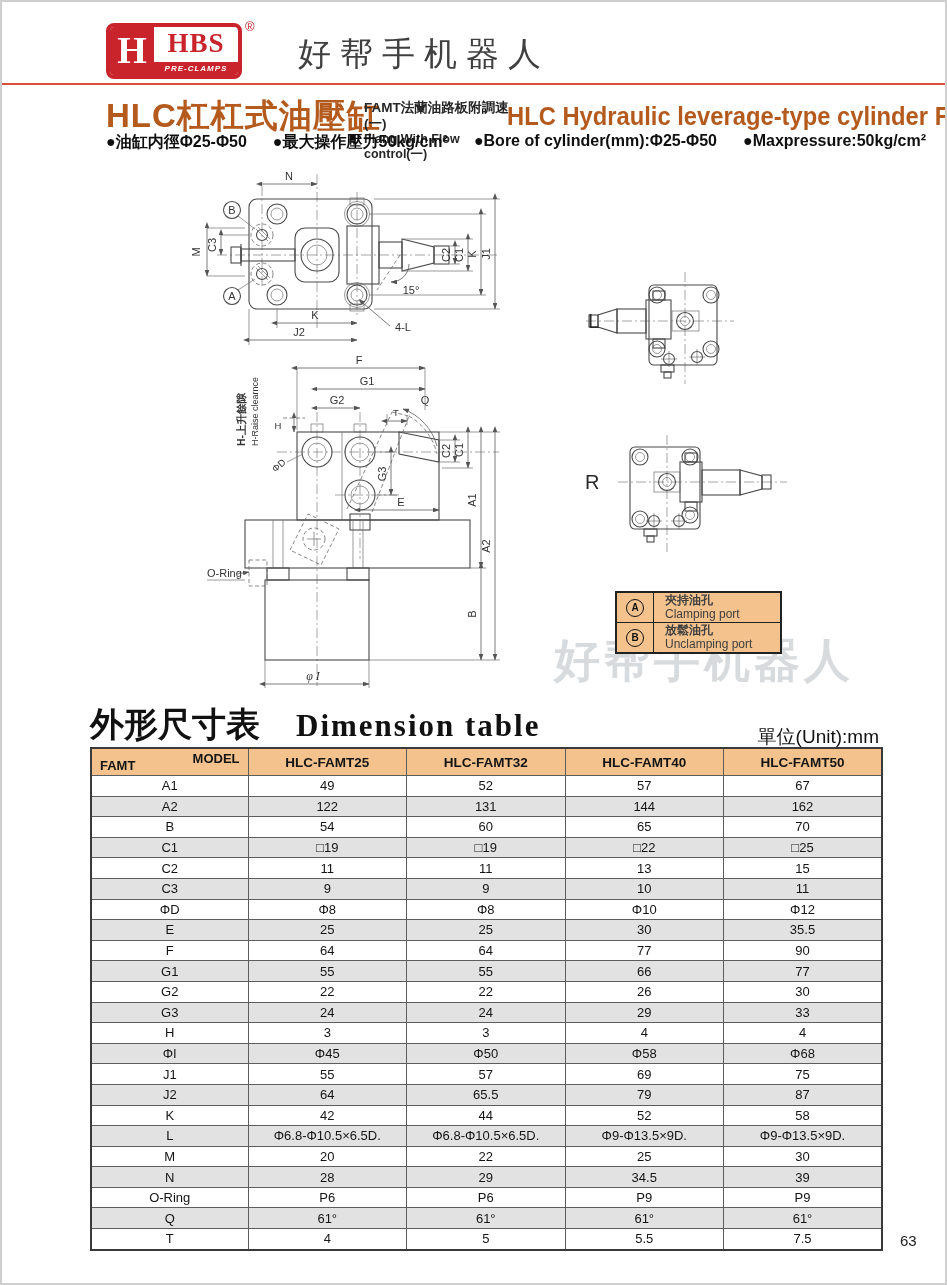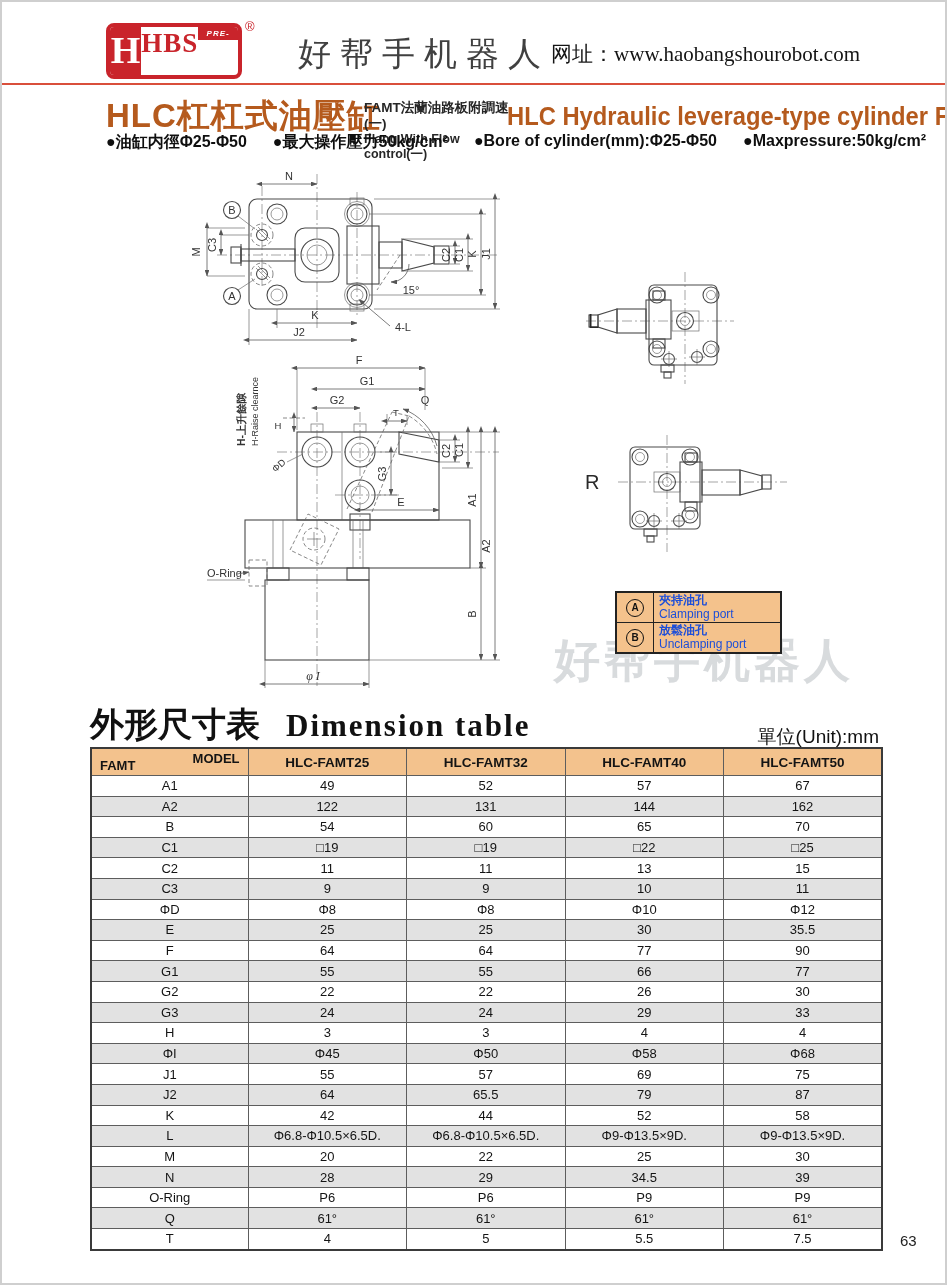--- a/index.html
+++ b/index.html
@@ -3,21 +3,21 @@
 <meta charset="utf-8">
 <style>
   html,body{margin:0;padding:0;background:#eee;}
   .page{position:relative;width:947px;height:1285px;background:#fff;border:2px solid #cfcfcf;
         box-sizing:border-box;overflow:hidden;font-family:"Liberation Sans",sans-serif;color:#1a1a1a;}
   
   .logo{position:absolute;left:104px;top:21px;display:flex;align-items:flex-start;}
   .logo-box{width:128px;height:48px;border:4px solid #c9242b;border-radius:8px;background:#fff;
             display:flex;overflow:hidden;}
   .logo-h{width:44px;background:#c9242b;color:#fff;font:bold 38px/46px "Liberation Serif",serif;text-align:center;}
-  .logo-right{flex:1;display:flex;}
+  .logo-right{flex:1;display:flex;flex-direction:column;}
   .logo-brand{flex:1;color:#c9242b;font:bold 27px/32px "Liberation Serif",serif;text-align:center;letter-spacing:1px;}
   .logo-sub{height:13px;background:#c9242b;color:#fff;font:italic bold 8px/13px "Liberation Sans",sans-serif;text-align:center;letter-spacing:1px;}
   .logo-reg{color:#c9242b;font-size:13px;margin-left:3px;position:relative;top:-4px;}
   .company{position:absolute;left:296px;top:30px;font-size:33px;color:#404040;letter-spacing:9px;}
   .website{position:absolute;right:85px;top:38px;font-family:"Liberation Serif",serif;font-size:21px;color:#141414;}
   .red-line{position:absolute;left:0;top:81px;width:947px;height:2px;background:#d94f3b;}
   
   .title-zh{position:absolute;left:104px;top:92px;font-size:33px;font-weight:bold;color:#b55a1d;letter-spacing:1px;}
   .title-sub{position:absolute;left:362px;top:98px;width:152px;color:#262626;font-weight:bold;line-height:1.18;}
   .title-sub .l1{font-size:13.5px;}
@@ -37,27 +37,27 @@
   .lbl-it{fill:#333;font:italic 12px "Liberation Serif",serif;stroke:none;}
   .lbl-big{fill:#2a2a2a;font:20px "Liberation Sans",sans-serif;stroke:none;}
   .lbl-note{fill:#333;font:bold 10.5px "Liberation Sans",sans-serif;stroke:none;}
   .lbl-note2{fill:#333;font:9px "Liberation Sans",sans-serif;stroke:none;}
   
   .legend{position:absolute;left:613px;top:589px;width:163px;border:2px solid #222;background:#f4c28c;z-index:2;}
   .legend-row{display:flex;height:29px;}
   .legend-row + .legend-row{border-top:1px solid #222;}
   .legend-key{width:36px;border-right:1px solid #222;display:flex;align-items:center;justify-content:center;}
   .circ{width:16px;height:16px;border:1.5px solid #111;border-radius:50%;font:bold 10px/16px "Liberation Sans",sans-serif;text-align:center;color:#111;}
-  .legend-txt{flex:1;padding:1px 5px;display:flex;flex-direction:column;justify-content:center;font-size:12px;line-height:1.12;color:#1d4ed8;}
+  .legend-txt{flex:1;padding:1px 5px;display:flex;flex-direction:column;justify-content:center;font-size:12px;line-height:1.12;color:#404040;margin-left:6px;}
   .legend-txt .zh{font-weight:bold;}
   .watermark{position:absolute;left:552px;top:628px;font-size:46px;font-weight:bold;color:#9ba1a8;opacity:.38;letter-spacing:4px;z-index:1;white-space:nowrap;}
   
   .dim-title{position:absolute;left:88px;top:700px;display:flex;align-items:baseline;}
   .dim-title .zh{font-family:"Liberation Serif",serif;font-size:34px;font-weight:bold;color:#111;}
-  .dim-title .en{font-family:"Liberation Serif",serif;font-size:31px;font-weight:bold;color:#111;margin-left:26px;letter-spacing:2px;}
+  .dim-title .en{font-family:"Liberation Serif",serif;font-size:31px;font-weight:bold;color:#111;margin-left:36px;letter-spacing:2px;}
   .unit-note{position:absolute;right:66px;top:722px;font-size:19px;color:#111;}
   table.dims{position:absolute;left:88px;top:745px;width:793px;border-collapse:collapse;table-layout:fixed;
              border:2px solid #3a3a3a;}
   table.dims th,table.dims td{border:1px solid #5d5d5d;text-align:center;padding:0;font-size:13px;color:#141414;height:19.6px;}
   table.dims thead th{background:#f3c28d;height:26px;font-weight:bold;font-size:13.5px;}
   table.dims tbody tr.odd{background:#e2e2e2;}
   th.corner{position:relative;background-color:#f3c28d;
     background-image:linear-gradient(to bottom right,transparent calc(50% - 0.8px),#555 calc(50% - 0.8px),#555 calc(50% + 0.8px),transparent calc(50% + 0.8px));}
   th.corner .top{position:absolute;top:2px;right:8px;font-size:13px;}
   th.corner .bot{position:absolute;bottom:2px;left:8px;font-size:13px;}
@@ -72,21 +72,20 @@
     <div class="logo-box">
       <div class="logo-h">H</div>
       <div class="logo-right">
         <div class="logo-brand">HBS</div>
         <div class="logo-sub">PRE-CLAMPS</div>
       </div>
     </div>
     <span class="logo-reg">®</span>
   </div>
   <div class="company">好帮手机器人</div>
-  <div class="website">网址：www.haobangshourobot.com</div>
   <div class="red-line"></div>
 
   <div class="title-zh">HLC杠杠式油壓缸</div>
   <div class="title-sub">
     <div class="l1">FAMT法蘭油路板附調速(一)</div>
     <div class="l2">Flang With Flow control(一)</div>
   </div>
   <div class="title-en">HLC Hydraulic leverage-type cylinder FAMT</div>
   <div class="specs">
     <span>●油缸内徑Φ25-Φ50</span>

